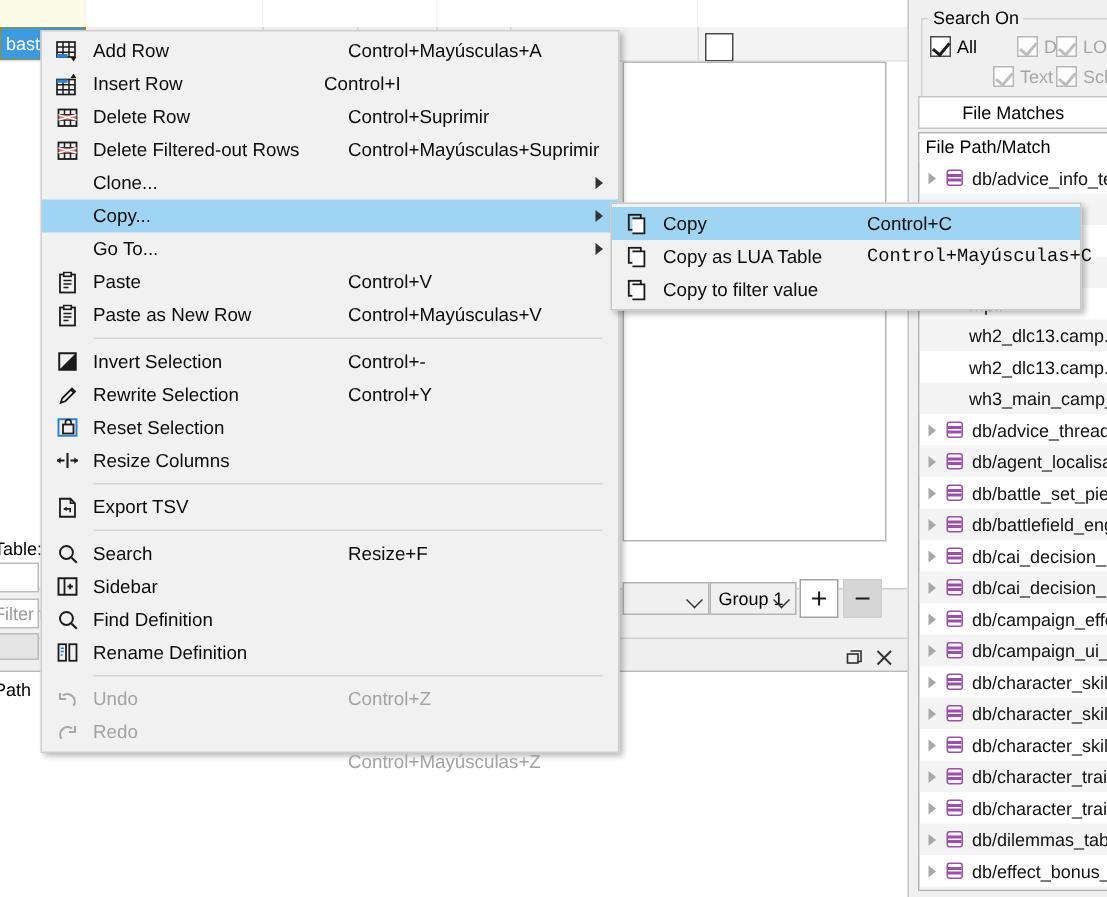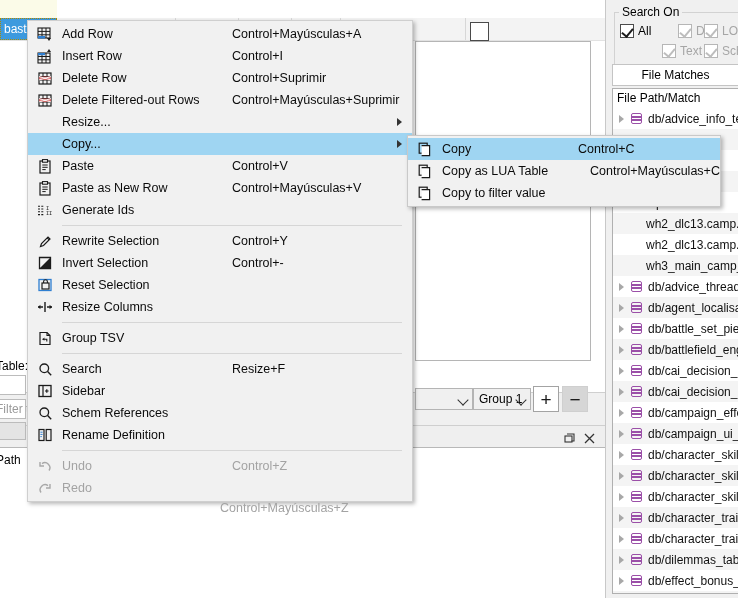--- a/index.html
+++ b/index.html
@@ -401,21 +401,21 @@
       <div class="mi">
         <span class="ico">
           <svg width="16" height="15" viewBox="0 0 16 15">
             <rect x="1" y="4" width="12" height="10" fill="none" stroke="#1b1b1b" stroke-width="1.1"></rect>
             <path d="M1 7.5h12M1 10.8h12M5 4v10M9 4v10" stroke="#1b1b1b" stroke-width="1"></path>
             <path d="M1 4h7v2.2H1z" fill="#2f7fd1"></path>
             <path d="M10 3l2-3 2 3z" fill="#1b1b1b"></path>
           </svg>
         </span>
         <span class="lbl">Insert Row</span>
-        <span class="acc" style="left: 204px;">Control+I</span>
+        <span class="acc" style="left: 188px;">Control+I</span>
       </div>
       <div class="mi">
         <span class="ico">
           <svg width="16" height="15" viewBox="0 0 16 15">
             <rect x="2" y="2" width="12" height="11" fill="none" stroke="#1b1b1b" stroke-width="1.2"></rect>
             <path d="M2 5.5h12M2 9h12M6 2v11M10 2v11" stroke="#1b1b1b" stroke-width="1"></path>
             <path d="M2 5.5h12v3.5H2z" fill="#e05a5a" opacity=".75"></path>
             <path d="M2 5.5l12 3.5M14 5.5L2 9" stroke="#fff" stroke-width=".9"></path>
           </svg>
         </span>
@@ -429,29 +429,34 @@
             <path d="M2 5.5h12M2 9h12M6 2v11M10 2v11" stroke="#1b1b1b" stroke-width="1"></path>
             <path d="M2 5.5h12v3.5H2z" fill="#e05a5a" opacity=".75"></path>
             <path d="M2 5.5l12 3.5M14 5.5L2 9" stroke="#fff" stroke-width=".9"></path>
           </svg>
         </span>
         <span class="lbl">Delete Filtered-out Rows</span>
         <span class="acc" style="left: 204px;">Control+Mayúsculas+Suprimir</span>
       </div>
       <div class="mi">
         <span class="ico"></span>
-        <span class="lbl">Resize...</span>
+        <span class="lbl">Clone...</span>
         <span class="sub"></span>
       </div>
       <div class="mi sel">
         <span class="ico"></span>
         <span class="lbl">Copy...</span>
         <span class="sub"></span>
       </div>
       <div class="mi">
+        <span class="ico"></span>
+        <span class="lbl">Go To...</span>
+        <span class="sub"></span>
+      </div>
+      <div class="mi">
         <span class="ico">
           <svg width="14" height="15" viewBox="0 0 14 15">
             <rect x="2" y="2" width="10" height="12" fill="none" stroke="#1b1b1b" stroke-width="1.2"></rect>
             <rect x="4.5" y="0.6" width="5" height="2.6" fill="#fff" stroke="#1b1b1b" stroke-width="1.1"></rect>
             <path d="M4.3 6h5.4M4.3 8.3h5.4M4.3 10.6h3.4" stroke="#1b1b1b" stroke-width="1"></path>
           </svg>
         </span>
         <span class="lbl">Paste</span>
         <span class="acc" style="left: 204px;">Control+V</span>
       </div>
@@ -459,50 +464,40 @@
         <span class="ico">
           <svg width="14" height="15" viewBox="0 0 14 15">
             <rect x="2" y="2" width="10" height="12" fill="none" stroke="#1b1b1b" stroke-width="1.2"></rect>
             <rect x="4.5" y="0.6" width="5" height="2.6" fill="#fff" stroke="#1b1b1b" stroke-width="1.1"></rect>
             <path d="M4.3 6h5.4M4.3 8.3h5.4M4.3 10.6h3.4" stroke="#1b1b1b" stroke-width="1"></path>
           </svg>
         </span>
         <span class="lbl">Paste as New Row</span>
         <span class="acc" style="left: 204px;">Control+Mayúsculas+V</span>
       </div>
-      <div class="mi">
-        <span class="ico">
-          <svg width="16" height="13" viewBox="0 0 16 13">
-            <path d="M1 2.2h6M1 5h6M1 7.8h6M1 10.6h6" stroke="#1b1b1b" stroke-width="1.1" stroke-dasharray="2 1.3"></path>
-            <text x="9" y="5.6" font-size="5.2" font-family="monospace" fill="#1b1b1b">I</text>
-            <text x="9" y="11.4" font-size="5.2" font-family="monospace" fill="#1b1b1b">II</text>
-          </svg>
-        </span>
-        <span class="lbl">Generate Ids</span>
-      </div>
       <div class="msep"></div>
+      <div class="mi">
+        <span class="ico">
+          <svg width="14" height="14" viewBox="0 0 14 14">
+            <path d="M1.5 1.5h11v11h-11z" fill="none" stroke="#1b1b1b" stroke-width="1.3"></path>
+            <path d="M12.5 1.5v11h-11z" fill="#1b1b1b"></path>
+          </svg>
+        </span>
+        <span class="lbl">Invert Selection</span>
+        <span class="acc" style="left: 204px;">Control+-</span>
+      </div>
       <div class="mi">
         <span class="ico">
           <svg width="15" height="15" viewBox="0 0 15 15">
             <path d="M2.5 12.5l1-3L10 3l2 2-6.5 6.5z" fill="none" stroke="#1b1b1b" stroke-width="1.2"></path>
             <path d="M9.2 3.8l2 2" stroke="#1b1b1b" stroke-width="1.2"></path>
           </svg>
         </span>
         <span class="lbl">Rewrite Selection</span>
         <span class="acc" style="left: 204px;">Control+Y</span>
-      </div>
-      <div class="mi">
-        <span class="ico">
-          <svg width="14" height="14" viewBox="0 0 14 14">
-            <path d="M1.5 1.5h11v11h-11z" fill="none" stroke="#1b1b1b" stroke-width="1.3"></path>
-            <path d="M12.5 1.5v11h-11z" fill="#1b1b1b"></path>
-          </svg>
-        </span>
-        <span class="lbl">Invert Selection</span>
-        <span class="acc" style="left: 204px;">Control+-</span>
       </div>
       <div class="mi">
         <span class="ico">
           <svg width="15" height="15" viewBox="0 0 15 15">
             <rect x="1" y="1.5" width="12" height="11" fill="none" stroke="#2f7fd1" stroke-width="1.3"></rect>
             <rect x="4" y="5" width="7" height="6" fill="none" stroke="#1b1b1b" stroke-width="1.2"></rect>
             <path d="M5.6 5V3.6a1.9 1.9 0 0 1 3.8 0V5" fill="none" stroke="#1b1b1b" stroke-width="1.1"></path>
           </svg>
         </span>
         <span class="lbl">Reset Selection</span>
@@ -520,21 +515,21 @@
       <div class="msep"></div>
       <div class="mi">
         <span class="ico">
           <svg width="14" height="15" viewBox="0 0 14 15">
             <path d="M2 1.5h7l3 3v9H2z" fill="none" stroke="#1b1b1b" stroke-width="1.2"></path>
             <path d="M9 1.5v3h3" fill="none" stroke="#1b1b1b" stroke-width="1.1"></path>
             <path d="M4.5 8.2h4.3v2.3" fill="none" stroke="#1b1b1b" stroke-width="1.1"></path>
             <path d="M4.5 8.2l1.9-1.6v3.2z" fill="#1b1b1b"></path>
           </svg>
         </span>
-        <span class="lbl">Group TSV</span>
+        <span class="lbl">Export TSV</span>
       </div>
       <div class="msep"></div>
       <div class="mi">
         <span class="ico">
           <svg width="15" height="15" viewBox="0 0 15 15">
             <circle cx="6.3" cy="6.3" r="4.3" fill="none" stroke="#1b1b1b" stroke-width="1.3"></circle>
             <path d="M9.6 9.6l3.6 3.6" stroke="#1b1b1b" stroke-width="1.4"></path>
           </svg>
         </span>
         <span class="lbl">Search</span>
@@ -550,21 +545,21 @@
         </span>
         <span class="lbl">Sidebar</span>
       </div>
       <div class="mi">
         <span class="ico">
           <svg width="15" height="15" viewBox="0 0 15 15">
             <circle cx="6.3" cy="6.3" r="4.3" fill="none" stroke="#1b1b1b" stroke-width="1.3"></circle>
             <path d="M9.6 9.6l3.6 3.6" stroke="#1b1b1b" stroke-width="1.4"></path>
           </svg>
         </span>
-        <span class="lbl">Schem References</span>
+        <span class="lbl">Find Definition</span>
       </div>
       <div class="mi">
         <span class="ico">
           <svg width="14" height="14" viewBox="0 0 14 14">
             <rect x="1" y="1.5" width="5" height="11" fill="none" stroke="#1b1b1b" stroke-width="1.2"></rect>
             <rect x="8.2" y="1.5" width="4.8" height="11" fill="none" stroke="#1b1b1b" stroke-width="1.2"></rect>
             <path d="M2.4 4.2h2.2M2.4 6.4h2.2M2.4 8.6h1.4" stroke="#2f7fd1" stroke-width="1"></path>
           </svg>
         </span>
         <span class="lbl">Rename Definition</span>
@@ -581,21 +576,21 @@
         <span class="acc" style="left: 204px;">Control+Z</span>
       </div>
       <div class="mi dis">
         <span class="ico">
           <svg width="14" height="13" viewBox="0 0 14 13">
             <path d="M3 10.5A5 5 0 0 1 10 3.6" fill="none" stroke="#a8a8a8" stroke-width="1.4"></path>
             <path d="M12 2v4H8" fill="none" stroke="#a8a8a8" stroke-width="1.4"></path>
           </svg>
         </span>
         <span class="lbl">Redo</span>
-        <span class="acc" style="left: 192px; margin-top: 40px;">Control+Mayúsculas+Z</span>
+        <span class="acc" style="left: 204px; margin-top: 40px;">Control+Mayúsculas+Z</span>
       </div>
     </div>
 </div>
 
 <div class="layer" id="ctx-sub">
   <div id="ctx-sub-items">
       <div class="mi sel">
         <span class="ico">
           <svg width="14" height="15" viewBox="0 0 14 15">
             <rect x="1.2" y="1.2" width="8" height="10" fill="none" stroke="#1b1b1b" stroke-width="1.2"></rect>
@@ -606,21 +601,21 @@
         <span class="acc" style="left: 170px;">Control+C</span>
       </div>
       <div class="mi">
         <span class="ico">
           <svg width="14" height="15" viewBox="0 0 14 15">
             <rect x="1.2" y="1.2" width="8" height="10" fill="none" stroke="#1b1b1b" stroke-width="1.2"></rect>
             <path d="M3.6 3.6h8v10h-8" fill="#fff" stroke="#1b1b1b" stroke-width="1.2"></path>
           </svg>
         </span>
         <span class="lbl">Copy as LUA Table</span>
-        <span class="acc" style="left: 182px;">Control+Mayúsculas+C</span>
+        <span class="acc" style="left: 170px; font-family: Liberation Mono, monospace;">Control+Mayúsculas+C</span>
       </div>
       <div class="mi">
         <span class="ico">
           <svg width="14" height="15" viewBox="0 0 14 15">
             <rect x="1.2" y="1.2" width="8" height="10" fill="none" stroke="#1b1b1b" stroke-width="1.2"></rect>
             <path d="M3.6 3.6h8v10h-8" fill="#fff" stroke="#1b1b1b" stroke-width="1.2"></path>
           </svg>
         </span>
         <span class="lbl">Copy to filter value</span>
       </div>

